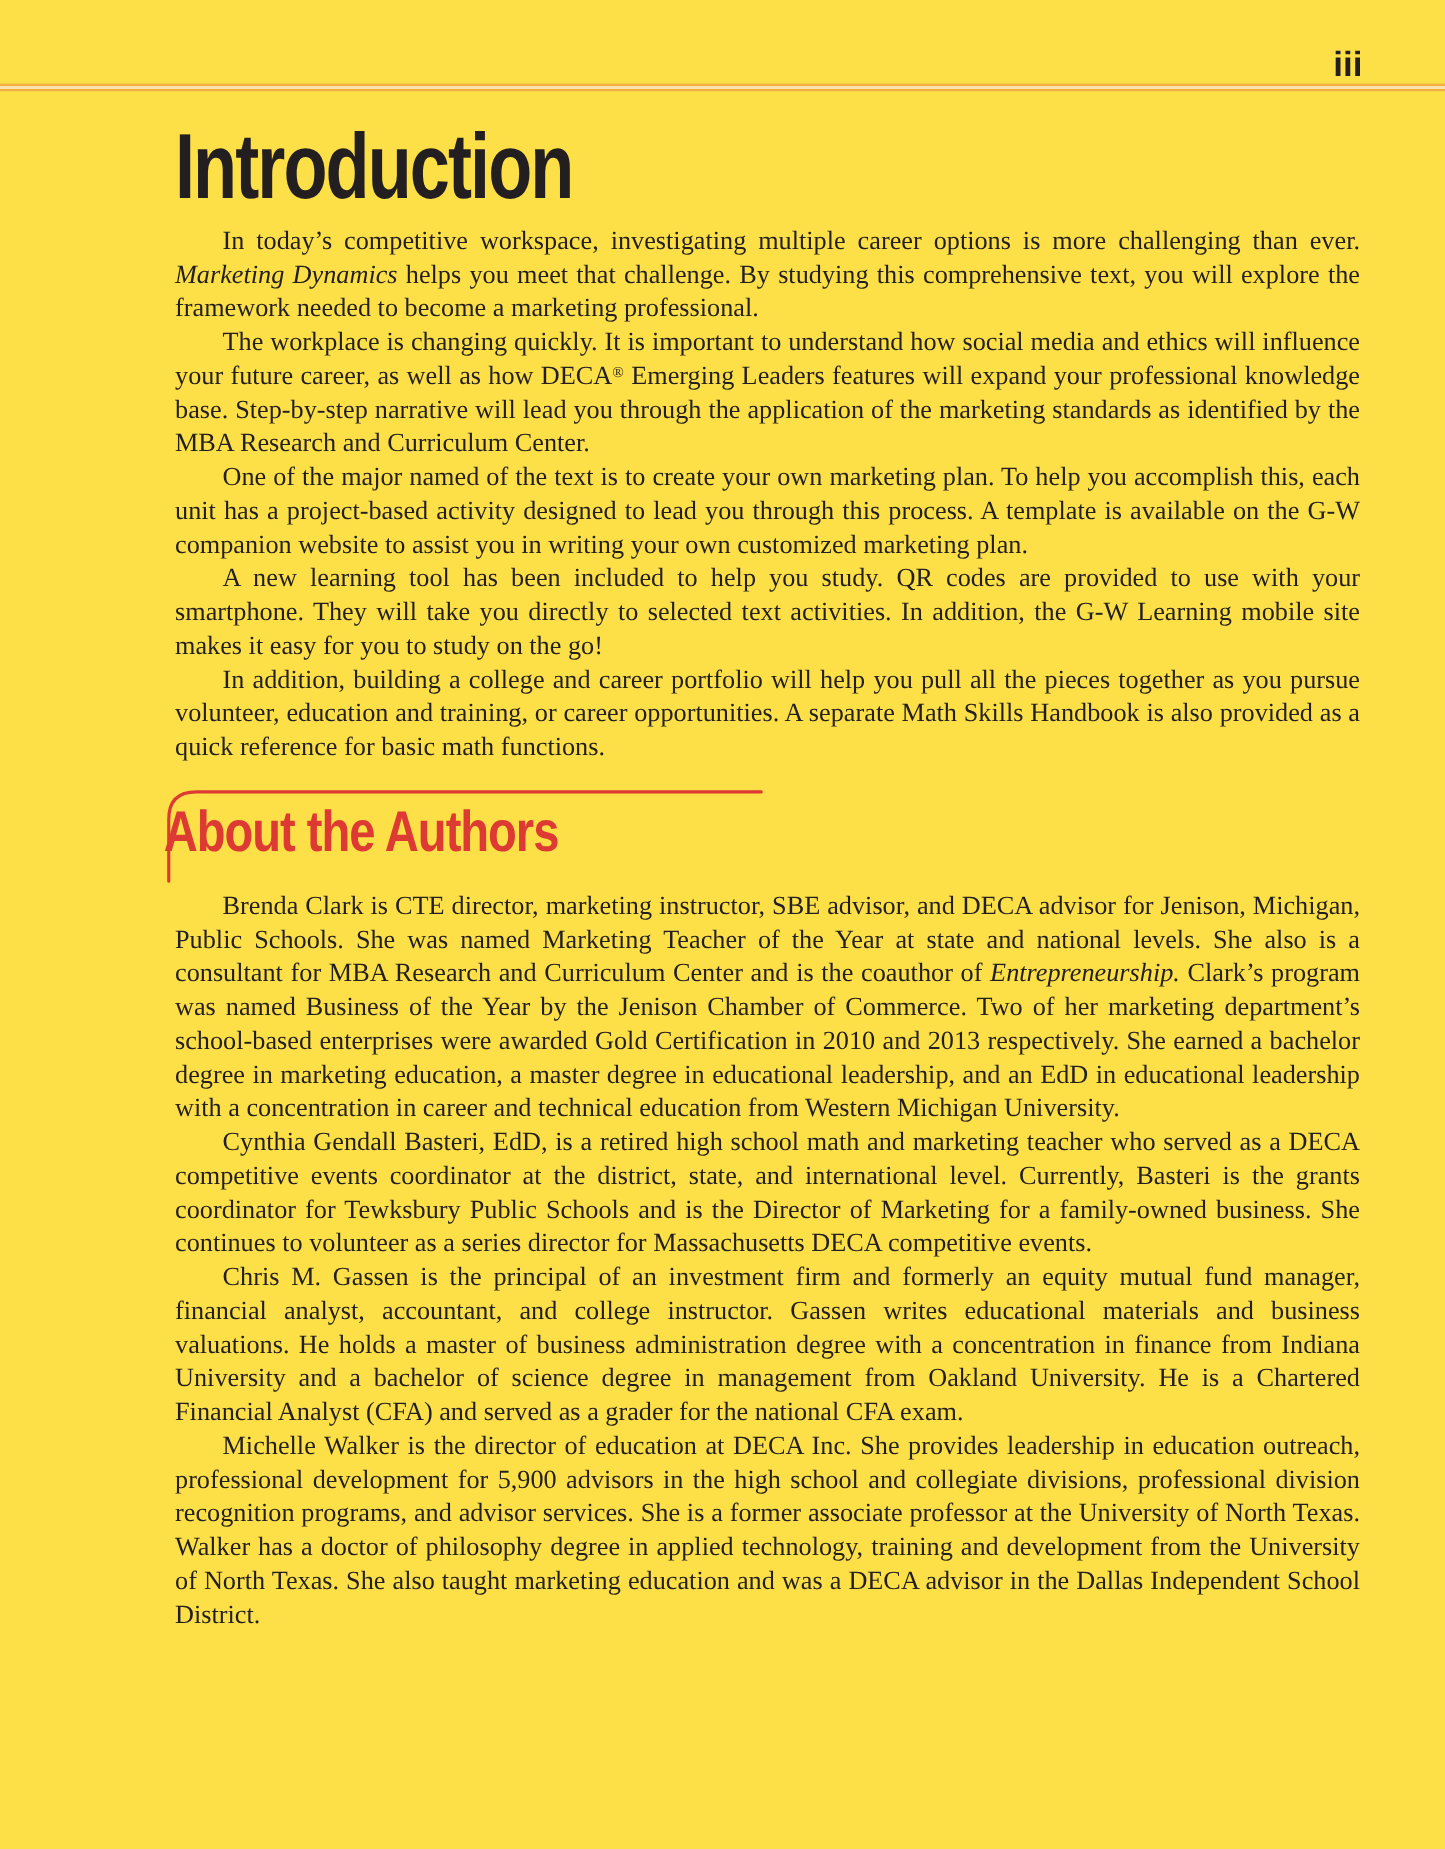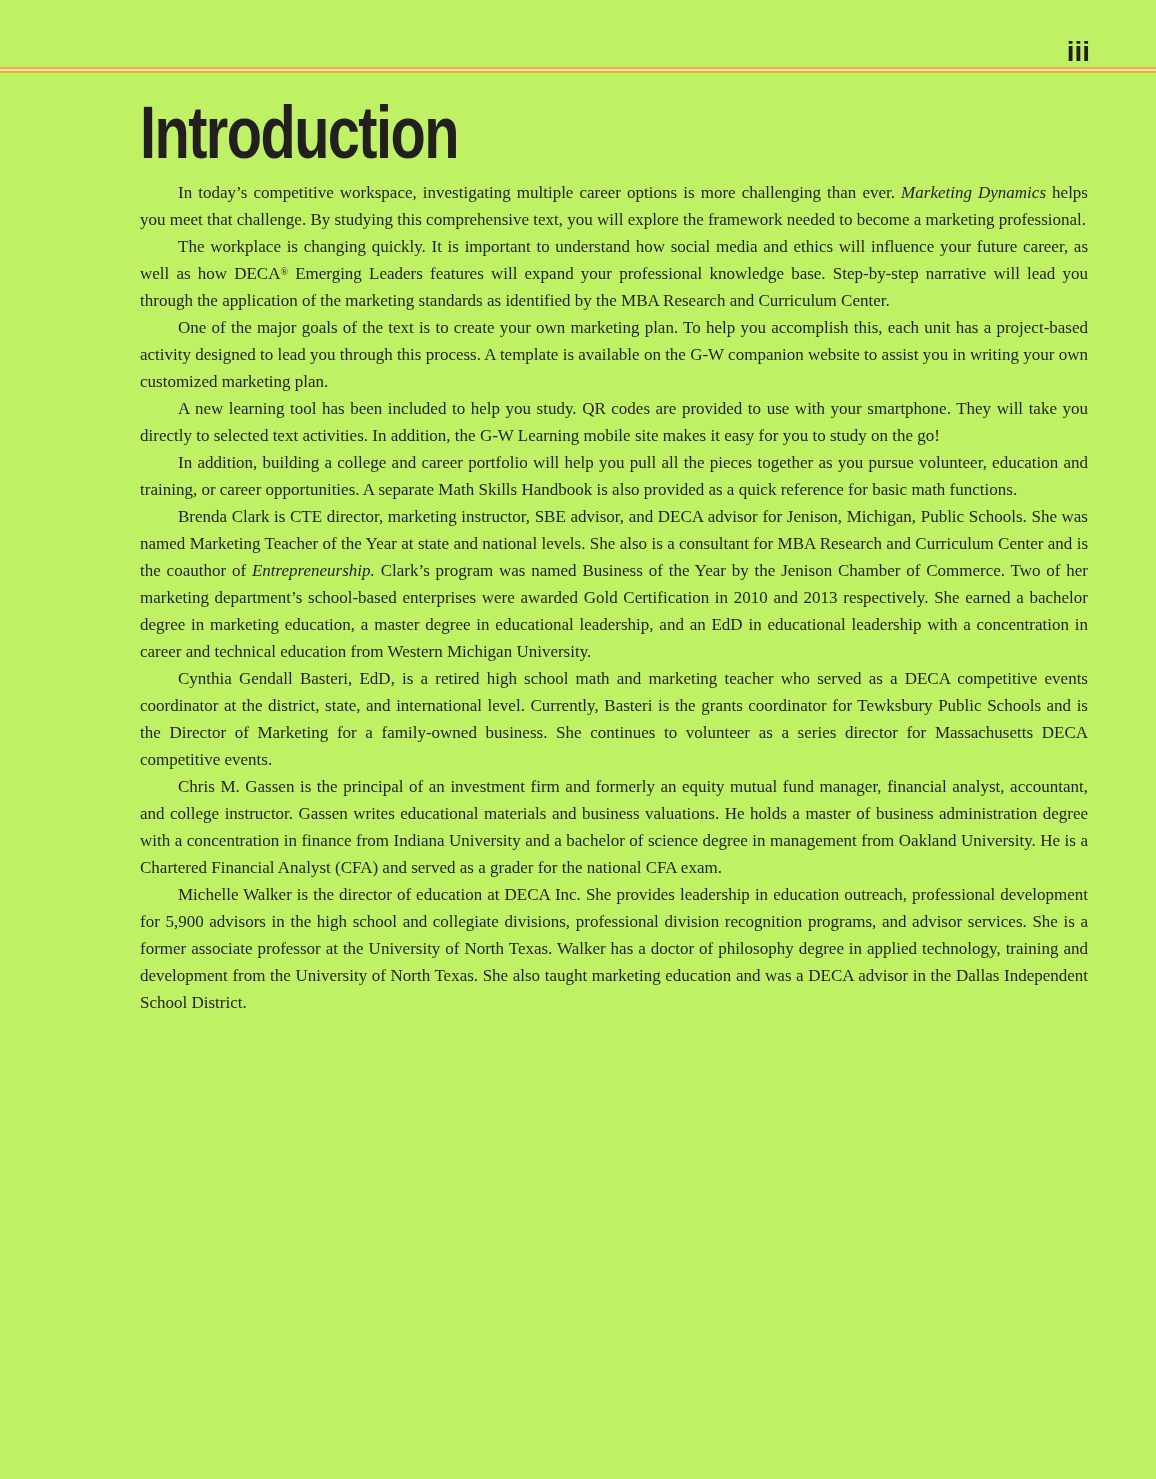--- a/index.html
+++ b/index.html
@@ -7,21 +7,21 @@
     --rule-orange:#f2ae3e;
     --rule-orange-light:#fbe3b0;
     --ink:#231f20;
   }
   *{margin:0;padding:0;box-sizing:border-box;}
   html,body{background:#ffffff;}
   .sheet{
     position:relative;
     width:1156px;
     height:1479px;
-    background:#bef264;
+    background:#fde047;
     overflow:hidden;
     font-family:"Liberation Serif", serif;
     color:var(--ink);
   }
   .pagenum{
     position:absolute;
     top:38px;
     right:66px;
     font-family:"Liberation Sans", sans-serif;
     font-weight:700;
@@ -52,21 +52,21 @@
     font-weight:700;
     font-size:74px;
     line-height:74px;
     letter-spacing:-2px;
     color:var(--ink);
     transform:scaleX(0.78);
     transform-origin:0 50%;
     white-space:nowrap;
   }
   .body-text p{
-    font-size:17px;
+    font-size:21px;
     line-height:27px;
     text-align:justify;
     text-indent:38px;
     color:var(--ink);
   }
   .intro-text{margin-top:9px;}
   .about-header{
     position:relative;
     margin-top:20px;
     height:80px;
@@ -109,25 +109,31 @@
 
   <div class="top-rule"></div>
 
   <div class="content">
 
     <h1 class="intro-title">Introduction</h1>
 
     <div class="body-text intro-text">
       <p><span>In today’s competitive workspace, investigating multiple career options is more challenging than ever. </span><span class="i">Marketing Dynamics</span><span> helps you meet that challenge. By studying this comprehensive text, you will explore the framework needed to become a marketing professional.</span></p>
       <p><span>The workplace is changing quickly. It is important to understand how social media and ethics will influence your future career, as well as how DECA</span><span class="sup">®</span><span> Emerging Leaders features will expand your professional knowledge base. Step-by-step narrative will lead you through the application of the marketing standards as identified by the MBA Research and Curriculum Center.</span></p>
-      <p><span>One of the major goals of the text is to create your own marketing plan. To help you accomplish this, each unit has a project-based activity designed to lead you through this process. A template is available on the G-W companion website to assist you in writing your own customized marketing plan.</span></p>
+      <p><span>One of the major named of the text is to create your own marketing plan. To help you accomplish this, each unit has a project-based activity designed to lead you through this process. A template is available on the G-W companion website to assist you in writing your own customized marketing plan.</span></p>
       <p><span>A new learning tool has been included to help you study. QR codes are provided to use with your smartphone. They will take you directly to selected text activities. In addition, the G-W Learning mobile site makes it easy for you to study on the go!</span></p>
       <p><span>In addition, building a college and career portfolio will help you pull all the pieces together as you pursue volunteer, education and training, or career opportunities. A separate Math Skills Handbook is also provided as a quick reference for basic math functions.</span></p>
     </div>
 
+    <div class="about-header">
+      <svg class="hook" width="510" height="82" viewBox="0 0 510 82" aria-hidden="true">
+        <path d="M497,2.5 H45 Q23,2.5 23,24.5 V74"></path>
+      </svg>
+      <h2 class="about-title">About the Authors</h2>
+    </div>
 
     <div class="body-text about-text">
       <p><span class="b">Brenda Clark</span><span> is CTE director, marketing instructor, SBE advisor, and DECA advisor for Jenison, Michigan, Public Schools. She was named Marketing Teacher of the Year at state and national levels. She also is a consultant for MBA Research and Curriculum Center and is the coauthor of </span><span class="i">Entrepreneurship.</span><span> Clark’s program was named Business of the Year by the Jenison Chamber of Commerce. Two of her marketing department’s school-based enterprises were awarded Gold Certification in 2010 and 2013 respectively. She earned a bachelor degree in marketing education, a master degree in educational leadership, and an EdD in educational leadership with a concentration in career and technical education from Western Michigan University.</span></p>
       <p><span class="b">Cynthia Gendall Basteri,</span><span> EdD, is a retired high school math and marketing teacher who served as a DECA competitive events coordinator at the district, state, and international level. Currently, Basteri is the grants coordinator for Tewksbury Public Schools and is the Director of Marketing for a family-owned business. She continues to volunteer as a series director for Massachusetts DECA competitive events.</span></p>
       <p><span class="b">Chris M. Gassen</span><span> is the principal of an investment firm and formerly an equity mutual fund manager, financial analyst, accountant, and college instructor. Gassen writes educational materials and business valuations. He holds a master of business administration degree with a concentration in finance from Indiana University and a bachelor of science degree in management from Oakland University. He is a Chartered Financial Analyst (CFA) and served as a grader for the national CFA exam.</span></p>
       <p><span class="b">Michelle Walker</span><span> is the director of education at DECA Inc. She provides leadership in education outreach, professional development for 5,900 advisors in the high school and collegiate divisions, professional division recognition programs, and advisor services. She is a former associate professor at the University of North Texas. Walker has a doctor of philosophy degree in applied technology, training and development from the University of North Texas. She also taught marketing education and was a DECA advisor in the Dallas Independent School District.</span></p>
     </div>
 
   </div>
 </div>

